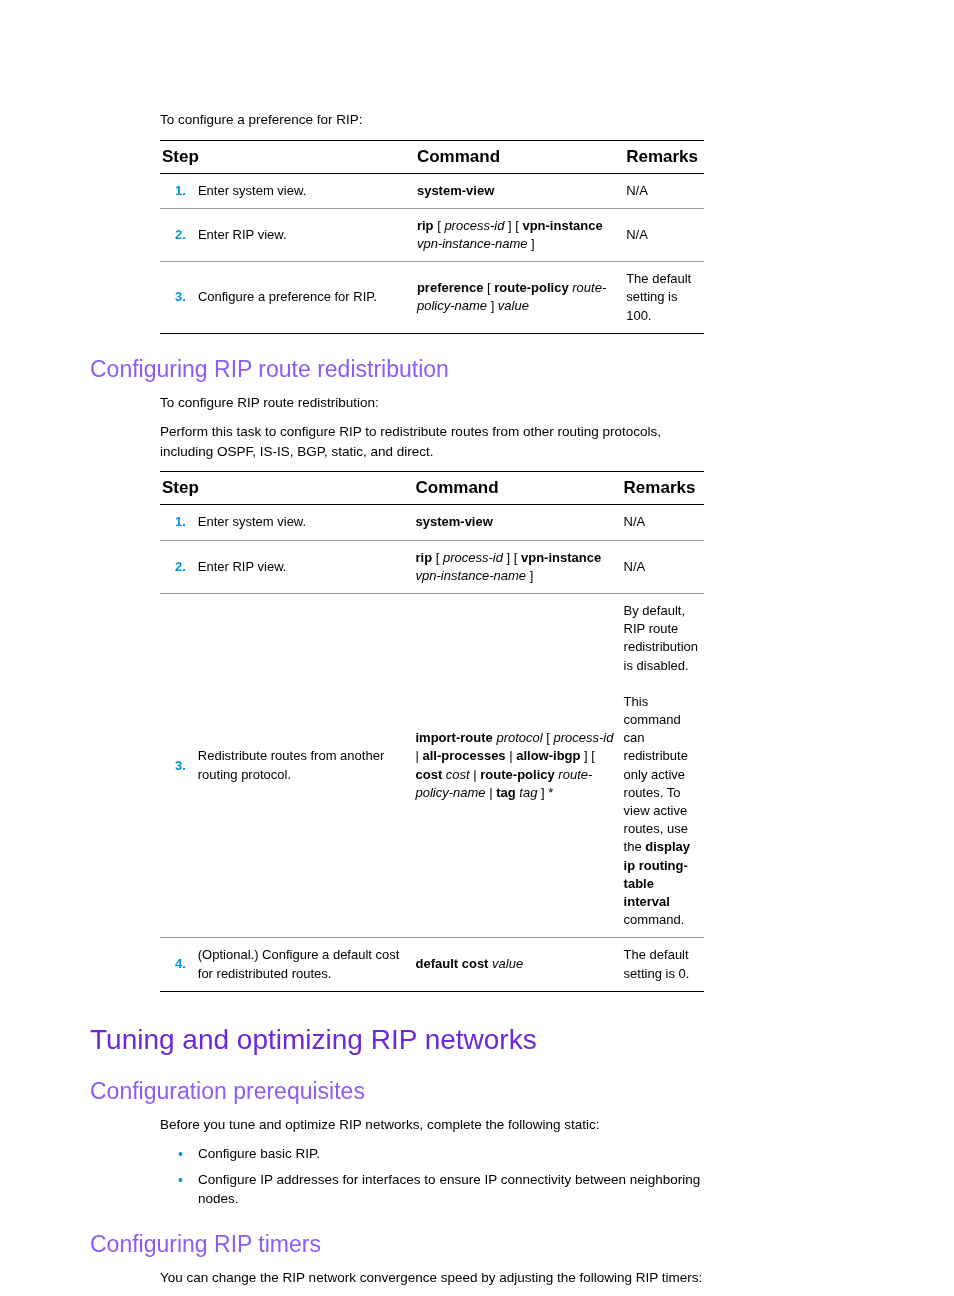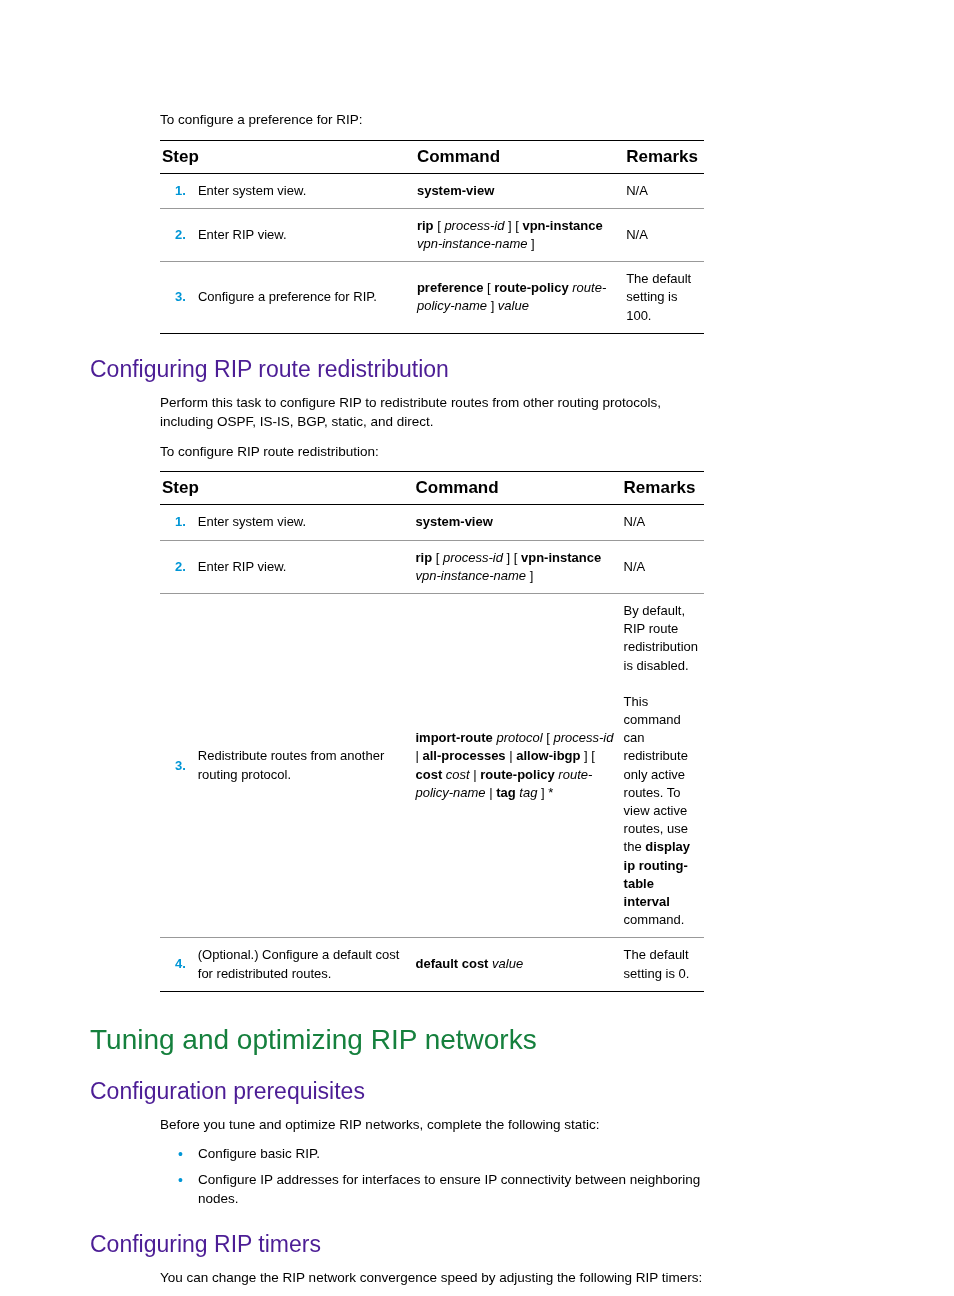--- a/index.html
+++ b/index.html
@@ -15,27 +15,27 @@
     min-height: 1296px;
     padding: 100px 118px 40px 90px;
     box-sizing: border-box;
     position: relative;
   }
   .body-indent {
     padding-left: 70px;
   }
   h1 {
     font-weight: 300;
-    color: #15803d;
+    color: #6d28d9;
     font-size: 28px;
     margin: 32px 0 12px 0;
   }
   h2 {
     font-weight: 300;
-    color: #4c1d95;
+    color: #8b5cf6;
     font-size: 23px;
     margin: 22px 0 10px 0;
   }
   p {
     margin: 10px 0;
     line-height: 1.45;
   }
   table {
     border-collapse: collapse;
     width: 100%;
@@ -139,22 +139,22 @@
             <td><b>preference</b> [ <b>route-policy</b> <span class="italic">route-policy-name</span> ] <span class="italic">value</span></td>
             <td>The default setting is 100.</td>
           </tr>
         </tbody>
     </table>
   </div>
 
   <h2>Configuring RIP route redistribution</h2>
 
   <div class="body-indent">
+    <p>To configure RIP route redistribution:</p>
     <p>Perform this task to configure RIP to redistribute routes from other routing protocols, including OSPF, IS-IS, BGP, static, and direct.</p>
-    <p>To configure RIP route redistribution:</p>
 
     <table>
       <colgroup>
           <col style="width:30px">
           <col class="col-step">
           <col class="col-cmd">
           <col>
         </colgroup>
       <thead>
         <tr>

